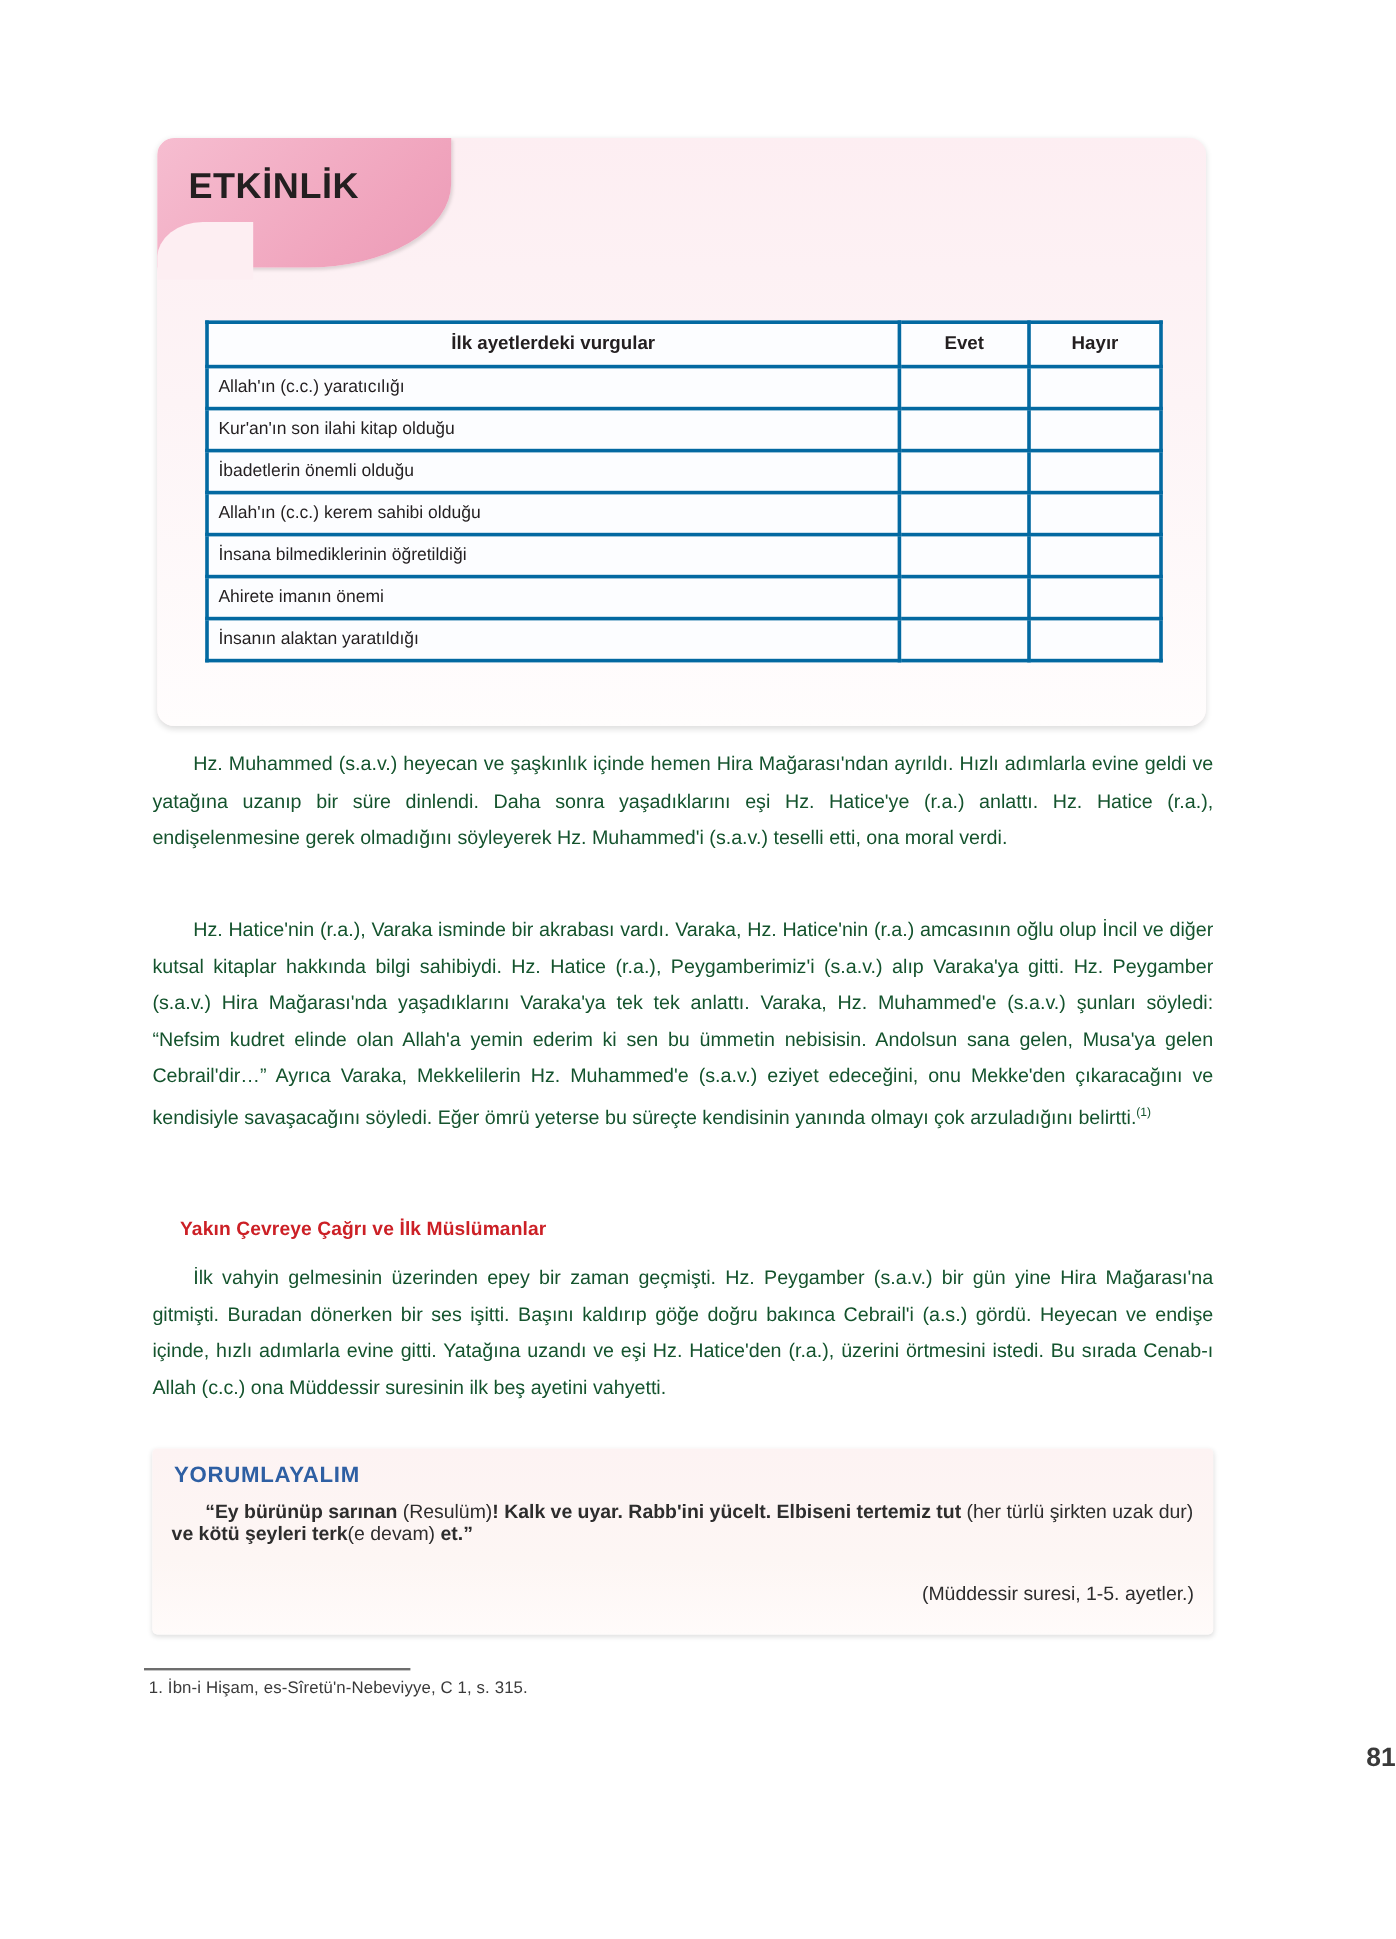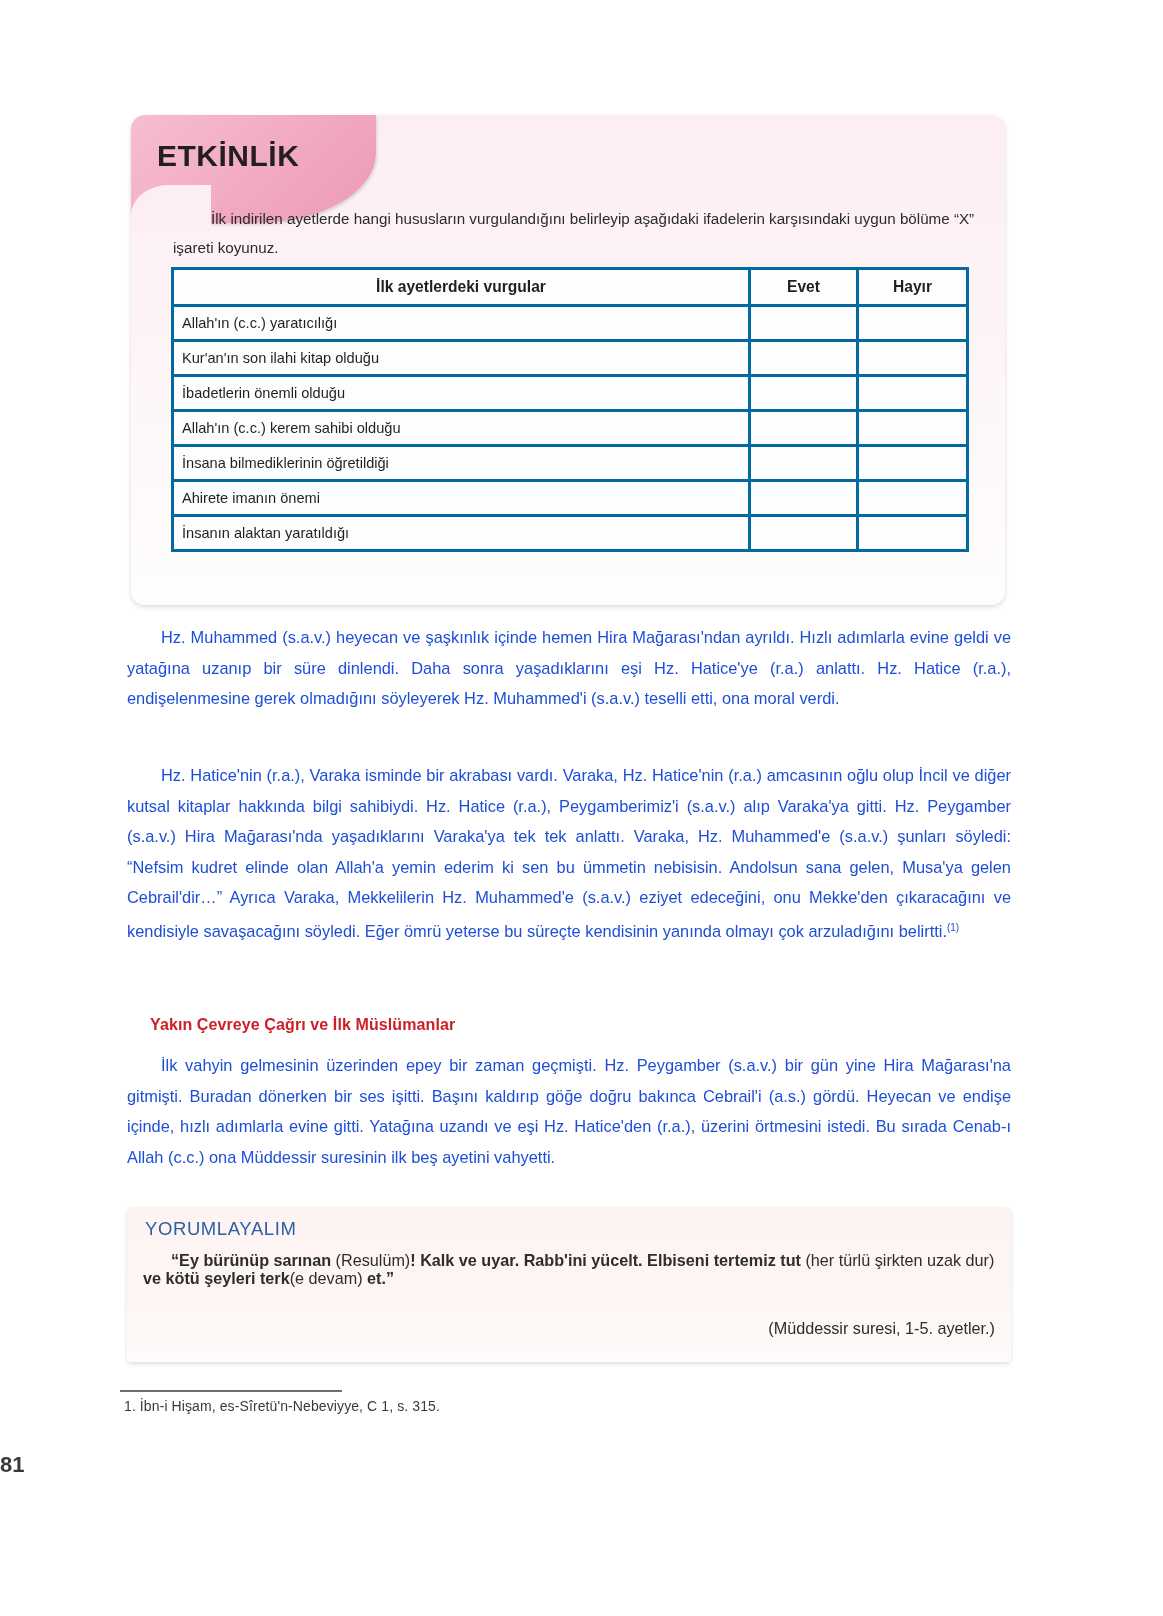--- a/index.html
+++ b/index.html
@@ -120,21 +120,21 @@
   .col-no  { width: 110px; }
   table.checklist td.statement { text-align: left; }
 
   
   .para {
     position: absolute;
     width: 884px;
     left: 127px;
     font-size: 16.4px;
     line-height: 30.6px;
-    color: #1d4ed8;
+    color: #14532d;
     text-align: justify;
     text-indent: 34px;
   }
   .para.p1 { top: 622px; }
   .para.p2 { top: 760px; }
 
   .section-head {
     position: absolute;
     left: 150px;
     top: 1016px;
@@ -154,21 +154,21 @@
     height: 155px;
     background: linear-gradient(180deg,#fdf3f3 0%, #fdf6f4 60%, #fffbfa 100%);
     border-radius: 4px;
     box-shadow: 0 2px 4px rgba(0,0,0,0.13);
   }
   .yorum-title {
     position: absolute;
     left: 18px;
     top: 11px;
     font-size: 18.5px;
-    font-weight: normal;
+    font-weight: bold;
     color: #2e5fa3;
     letter-spacing: 0.6px;
   }
   .yorum-text {
     position: absolute;
     left: 16px;
     top: 44px;
     width: 852px;
     font-size: 16.2px;
     line-height: 18px;
@@ -199,41 +199,40 @@
     top: 1398px;
     font-size: 14px;
     color: #3a3a3a;
     letter-spacing: 0.1px;
   }
   .page-number {
     position: absolute;
     left: 0;
     top: 1452px;
     width: 1163px;
-    text-align: left;
+    text-align: right;
     font-size: 22px;
     font-weight: bold;
     color: #3a3a3a;
   }
   sup.fn { font-size: 10px; vertical-align: super; }
 </style>
 </head>
 <body>
 
 <div class="page">
 
   <div class="etkinlik-box">
     <div class="etkinlik-inner">
 
       <div class="ribbon-curve"></div>
       <div class="ribbon-fold"></div>
 
       <div class="etkinlik-title">ETKİNLİK</div>
 
-      <div class="etkinlik-instr">İlk indirilen ayetlerde hangi hususların vurgulandığını belirleyip aşağıdaki ifadelerin karşısındaki uygun bölüme “X” işareti koyunuz.</div>
 
       <div class="tbl-wrap">
         <table class="checklist">
           <colgroup>
             <col class="col-statement">
             <col class="col-yes">
             <col class="col-no">
           </colgroup>
           <thead>
             <tr>

